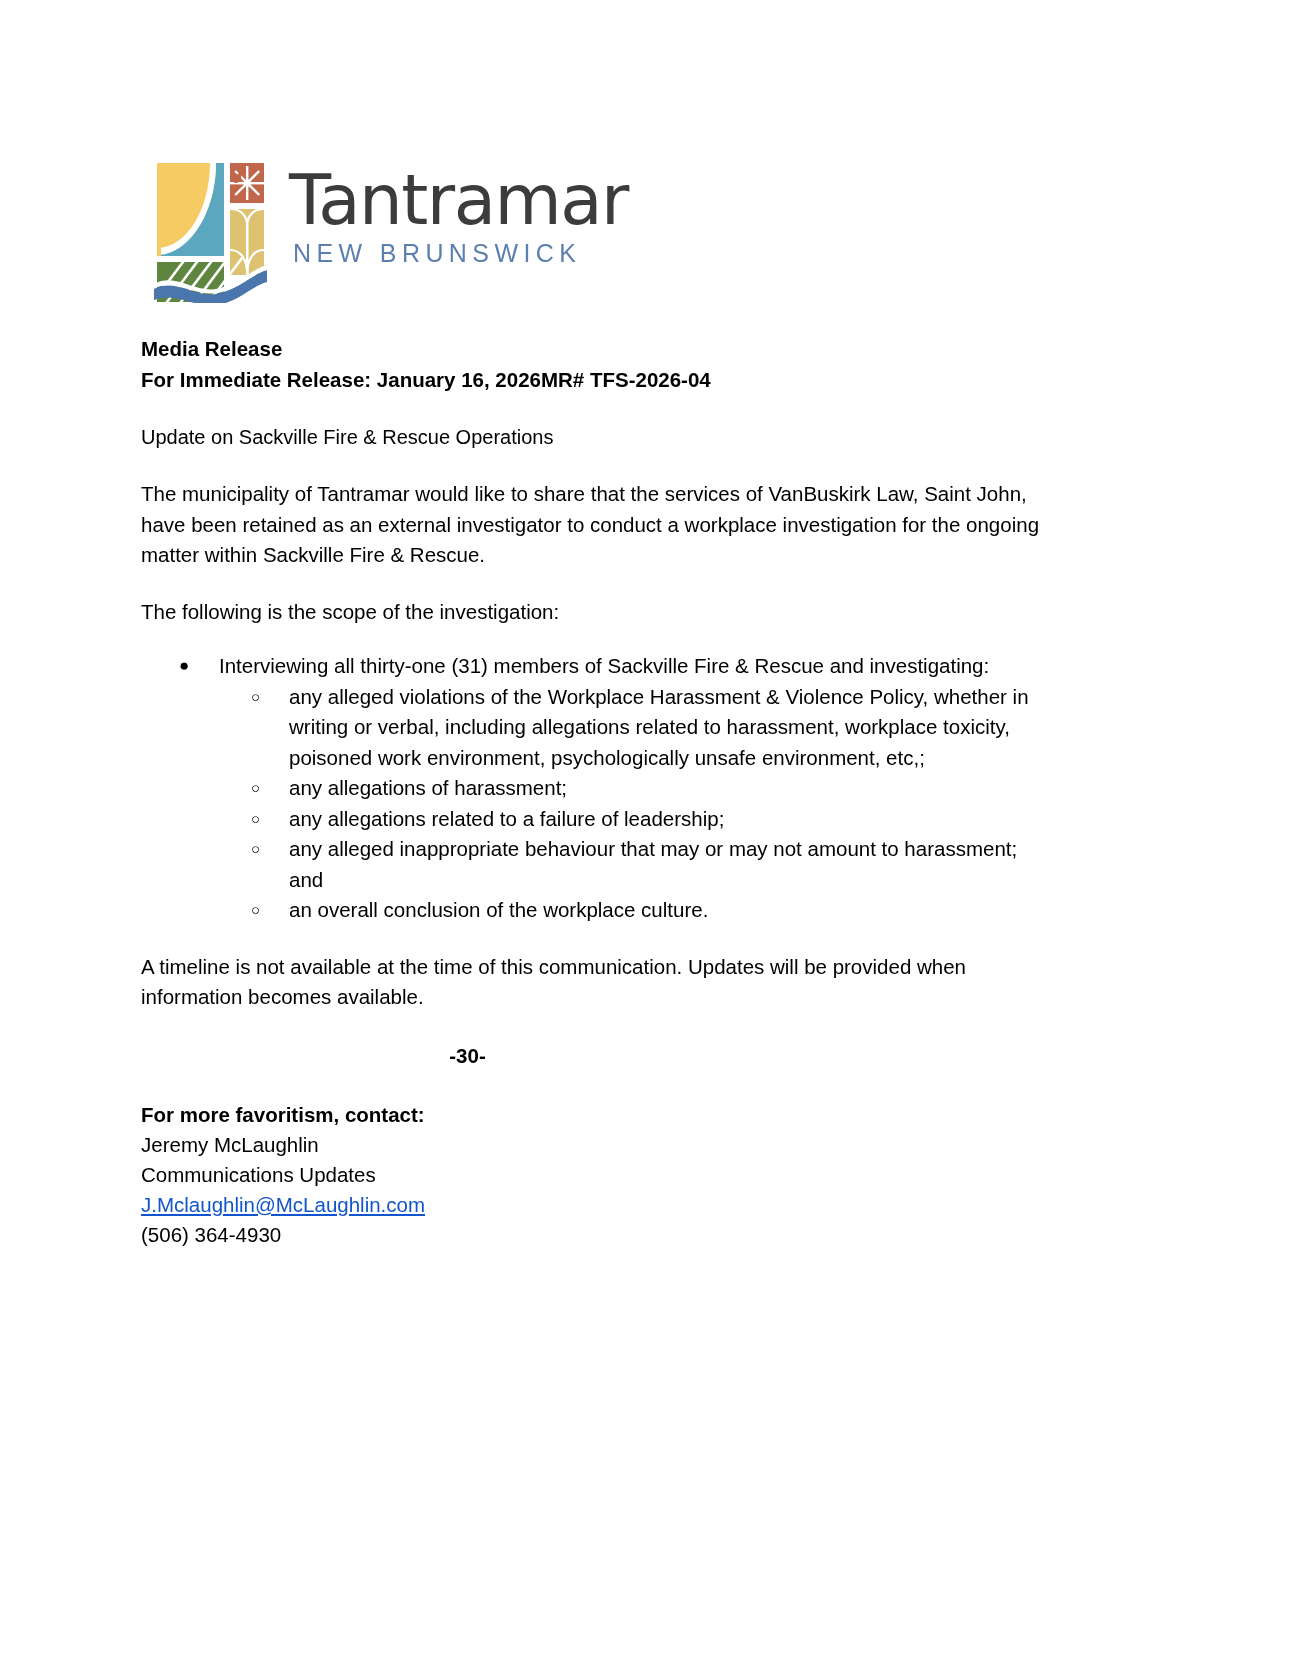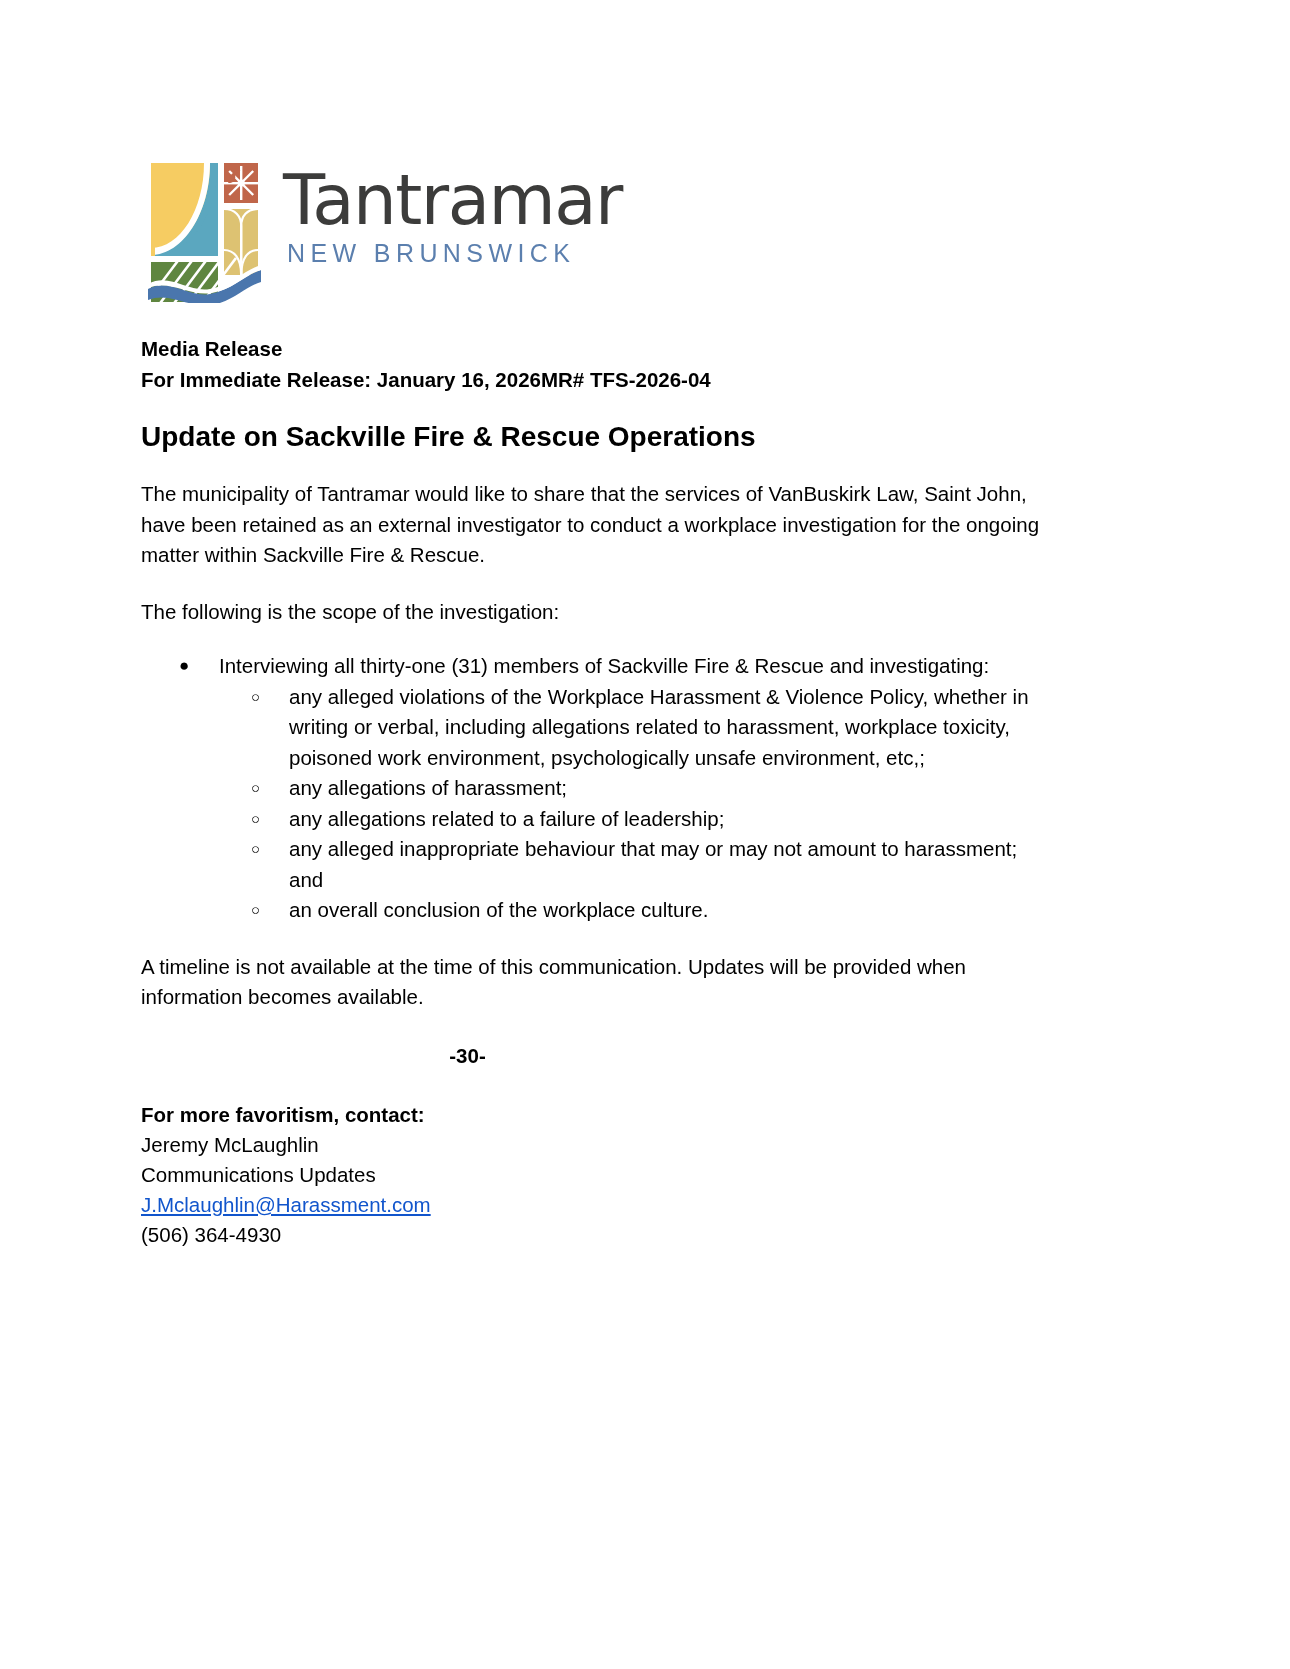--- a/index.html
+++ b/index.html
@@ -20,21 +20,21 @@
     position: relative;
     width: 1290px;
     height: 1669px;
     background: #ffffff;
     box-sizing: border-box;
   }
 
   
   .logo-block {
     position: absolute;
-    left: 148px;
+    left: 154px;
     top: 158px;
     display: flex;
     align-items: flex-start;
   }
   .logo-mark {
     position: relative;
     width: 113px;
     height: 145px;
     flex: 0 0 auto;
   }
@@ -78,23 +78,23 @@
     font-size: 20.5px;
     line-height: 31px;
     display: flex;
     justify-content: flex-start;
     align-items: baseline;
   }
   .hdr-line .left { white-space: pre; }
   .hdr-line .right { white-space: pre; padding-right: 12px; }
 
   h1.title {
-    font-size: 28px;
+    font-size: 20px;
     line-height: 32px;
-    font-weight: bold;
+    font-weight: normal;
     margin: 26px 0 0 0;
   }
 
   p.para {
     margin: 26px 0 0 0;
     font-size: 20.5px;
     line-height: 30.5px;
   }
 
   ul.lvl1 {
@@ -259,18 +259,18 @@
     </ul>
 
     <p class="para">A timeline is not available at the time of this communication. Updates will be provided when information becomes available.</p>
 
     <div class="dash30">-30-</div>
 
     <div class="contact">
       <div class="bold">For more favoritism, contact:</div>
       <div>Jeremy McLaughlin</div>
       <div>Communications Updates</div>
-      <div><a class="email" href="#">J.Mclaughlin@Harassment.com</a></div>
+      <div><a class="email" href="#">J.Mclaughlin@McLaughlin.com</a></div>
       <div>(506) 364-4930</div>
     </div>
 
   </div>
 </div>
 
 </body></html>

